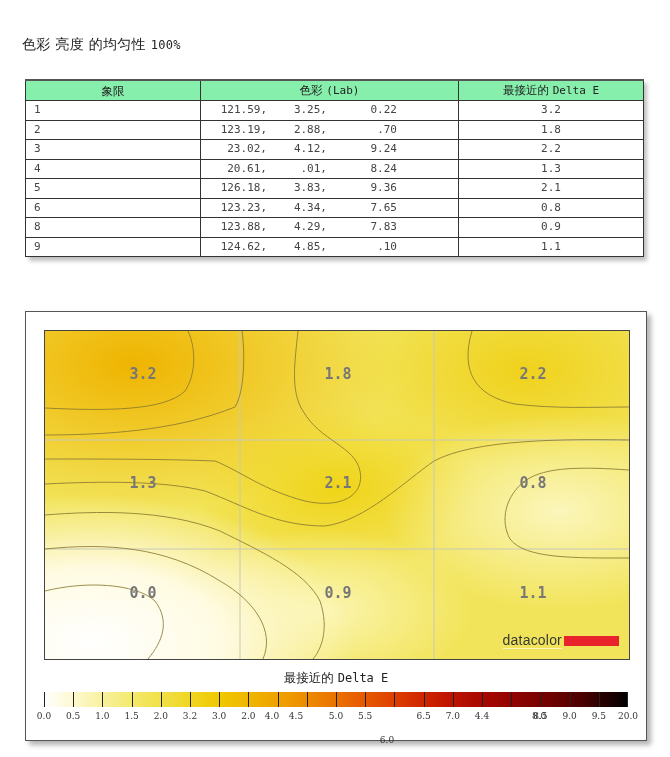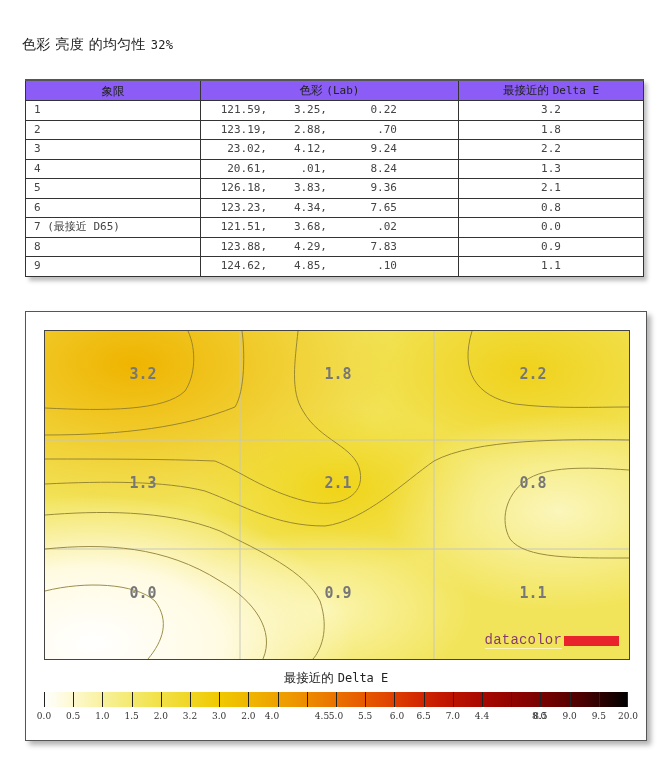--- a/index.html
+++ b/index.html
@@ -3,52 +3,52 @@
 <meta charset="utf-8">
 <style>
   html, body { margin:0; padding:0; background:#ffffff; }
   body { width:670px; height:757px; position:relative; overflow:hidden; font-family:"DejaVu Sans", sans-serif; color:#222; }
   .title { position:absolute; left:22px; top:36px; font-size:14px; color:#222; letter-spacing:0.3px; }
   .title .num { font-family:"DejaVu Sans Mono", monospace; font-size:12px; }
 
   .table-wrap { position:absolute; left:25px; top:79px; width:618px; box-shadow:4px 4px 4px rgba(0,0,0,0.25); }
   table { border-collapse:collapse; width:618px; table-layout:fixed; font-family:"DejaVu Sans Mono", monospace; font-size:11px; }
   th, td { border:1px solid #333; height:18.5px; padding:0; line-height:18px; }
-  th { background:#8b5cf6; font-weight:normal; font-family:"DejaVu Sans", sans-serif; font-size:11.5px; text-align:center; color:#222; border-top:2px solid #555; }
+  th { background:#86efac; font-weight:normal; font-family:"DejaVu Sans", sans-serif; font-size:11.5px; text-align:center; color:#222; border-top:2px solid #555; }
   th .mono { font-family:"DejaVu Sans Mono", monospace; font-size:11px;margin-top:22px; }
   td { color:#444; }
   td.c0 { padding-left:8px; }
   td.c1 { padding-left:8px; white-space:pre; }
   td.c2 { text-align:center; }
   .lab { display:inline-block; text-align:right; }
   .lab.a { width:58px; }
   .lab.b { width:60px; }
   .lab.c { width:70px; }
 
   .chart-box { position:absolute; left:25px; top:311px; width:620px; height:428px; border:1px solid #555; background:#fff; box-shadow:4px 4px 5px rgba(0,0,0,0.3); }
   .plot { position:absolute; left:18px; top:18px; width:584px; height:328px; border:1px solid #444; overflow:hidden; }
   .plot svg { position:absolute; left:0; top:0; }
   .cell-label { position:absolute; font-family:"DejaVu Sans Mono", monospace; font-weight:bold; font-size:15px; color:#777; transform:translate(-50%,-50%); }
   .brand { position:absolute; right:10px; bottom:10px; display:flex; align-items:center; }
-  .brand-text { font-family:Liberation Mono, monospace; font-size:14px; color:#701a75; opacity:0.85; letter-spacing:0.2px; border-bottom:1px solid rgba(255,255,255,0.7); line-height:15px; }
+  .brand-text { font-family:Liberation Sans, sans-serif; font-size:14px; color:#0f172a; opacity:0.85; letter-spacing:0.2px; border-bottom:1px solid rgba(255,255,255,0.7); line-height:15px; }
   .brand-bar { width:55px; height:10px; background:#e8232b; margin-left:2px; }
 
   .legend-title { position:absolute; left:0; width:620px; top:358px; text-align:center; font-size:12.5px; color:#222; }
   .legend-title .mono { font-family:"DejaVu Sans Mono", monospace; font-size:12px; }
   .colorbar { position:absolute; left:18px; top:380px; width:584px; height:15px;
     background:linear-gradient(to right,#ffffff 0%,#fdf7c6 6%,#f6ee8a 12%,#f2e455 18%,#f0d82a 24%,#f0c900 30%,#efb200 36%,#ee9a00 42%,#ec8100 47%,#e86200 53%,#e24a00 58%,#d62e00 63%,#c41800 68%,#ac0a00 74%,#920400 80%,#740200 86%,#4c0000 92%,#1c0000 97%,#000000 100%); }
   .tickmark { position:absolute; top:0; width:1px; height:15px; background:#222; }
   .ticklabel { position:absolute; top:399px; font-family:"DejaVu Serif", serif; font-size:9px; color:#333; transform:translateX(-50%); white-space:nowrap; }
 </style>
 </head>
 <body>
 
 <div class="title">
   <span>色彩 亮度 的均匀性</span>
-  <span class="num">32%</span>
+  <span class="num">100%</span>
 </div>
 
 <div class="table-wrap">
   <table>
     <colgroup>
         <col style="width:175px">
         <col style="width:258px">
         <col style="width:185px">
       </colgroup>
     <thead>
@@ -81,25 +81,20 @@
         </tr>
         <tr>
           <td class="c0">5</td>
           <td class="c1"><span class="lab a">126.18,</span><span class="lab b">3.83,</span><span class="lab c">9.36</span></td>
           <td class="c2">2.1</td>
         </tr>
         <tr>
           <td class="c0">6</td>
           <td class="c1"><span class="lab a">123.23,</span><span class="lab b">4.34,</span><span class="lab c">7.65</span></td>
           <td class="c2">0.8</td>
-        </tr>
-        <tr>
-          <td class="c0">7 (最接近 D65)</td>
-          <td class="c1"><span class="lab a">121.51,</span><span class="lab b">3.68,</span><span class="lab c">.02</span></td>
-          <td class="c2">0.0</td>
         </tr>
         <tr>
           <td class="c0">8</td>
           <td class="c1"><span class="lab a">123.88,</span><span class="lab b">4.29,</span><span class="lab c">7.83</span></td>
           <td class="c2">0.9</td>
         </tr>
         <tr>
           <td class="c0">9</td>
           <td class="c1"><span class="lab a">124.62,</span><span class="lab b">4.85,</span><span class="lab c">.10</span></td>
           <td class="c2">1.1</td>
@@ -212,24 +207,24 @@
   <div id="tick-labels">
       <div class="ticklabel" style="left: 18px;">0.0</div>
       <div class="ticklabel" style="left: 47.2px;">0.5</div>
       <div class="ticklabel" style="left: 76.4px;">1.0</div>
       <div class="ticklabel" style="left: 105.6px; text-align: right;">1.5</div>
       <div class="ticklabel" style="left: 134.8px;">2.0</div>
       <div class="ticklabel" style="left: 164px;">3.2</div>
       <div class="ticklabel" style="left: 193.2px;">3.0</div>
       <div class="ticklabel" style="left: 222.4px;">2.0</div>
       <div class="ticklabel" style="left: 246px;">4.0</div>
-      <div class="ticklabel" style="left: 296px;">4.5</div>
+      <div class="ticklabel" style="left: 270px;">4.5</div>
       <div class="ticklabel" style="left: 310px;">5.0</div>
       <div class="ticklabel" style="left: 339.2px;">5.5</div>
-      <div class="ticklabel" style="left: 371px;">6.0</div>
+      <div class="ticklabel" style="left: 361px; margin-top: 24px;">6.0</div>
       <div class="ticklabel" style="left: 397.6px;">6.5</div>
       <div class="ticklabel" style="left: 426.8px;">7.0</div>
       <div class="ticklabel" style="left: 456px;">4.4</div>
       <div class="ticklabel" style="left: 485.2px; margin-left: 28px;">8.0</div>
       <div class="ticklabel" style="left: 514.4px;">8.5</div>
       <div class="ticklabel" style="left: 543.6px;">9.0</div>
       <div class="ticklabel" style="left: 572.8px;">9.5</div>
       <div class="ticklabel" style="left: 602px;">20.0</div>
     </div>
 </div>

